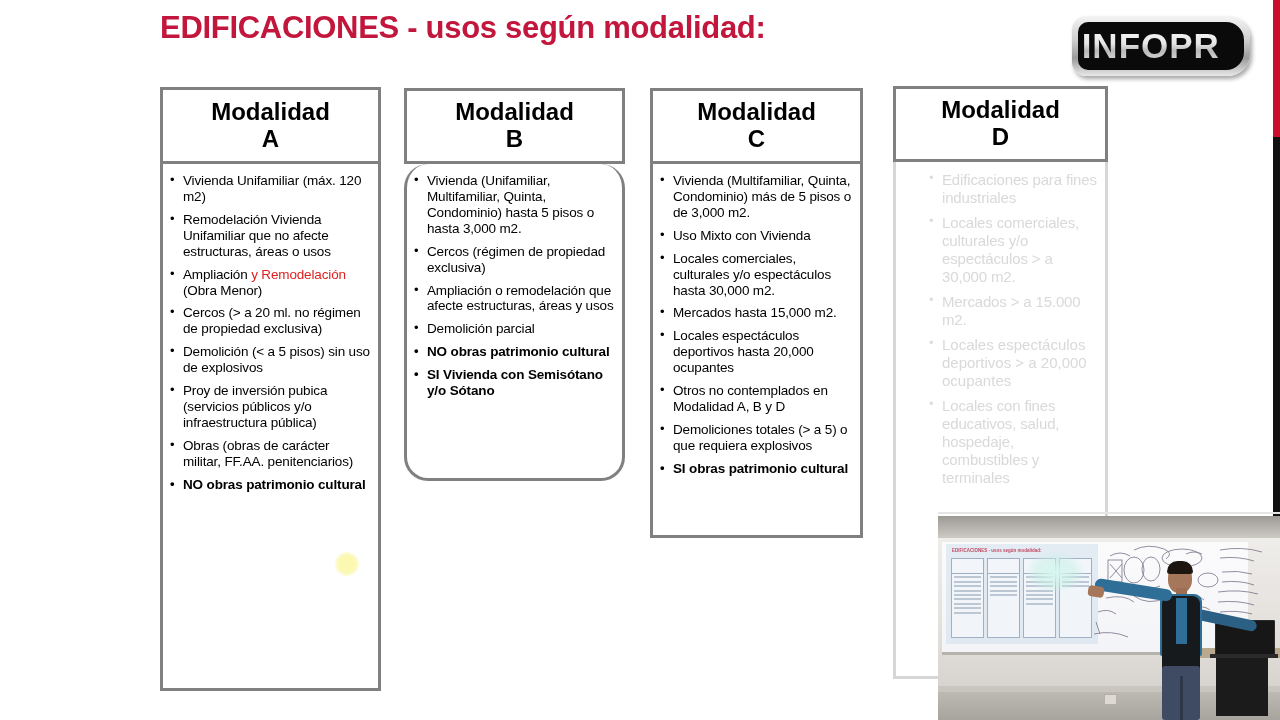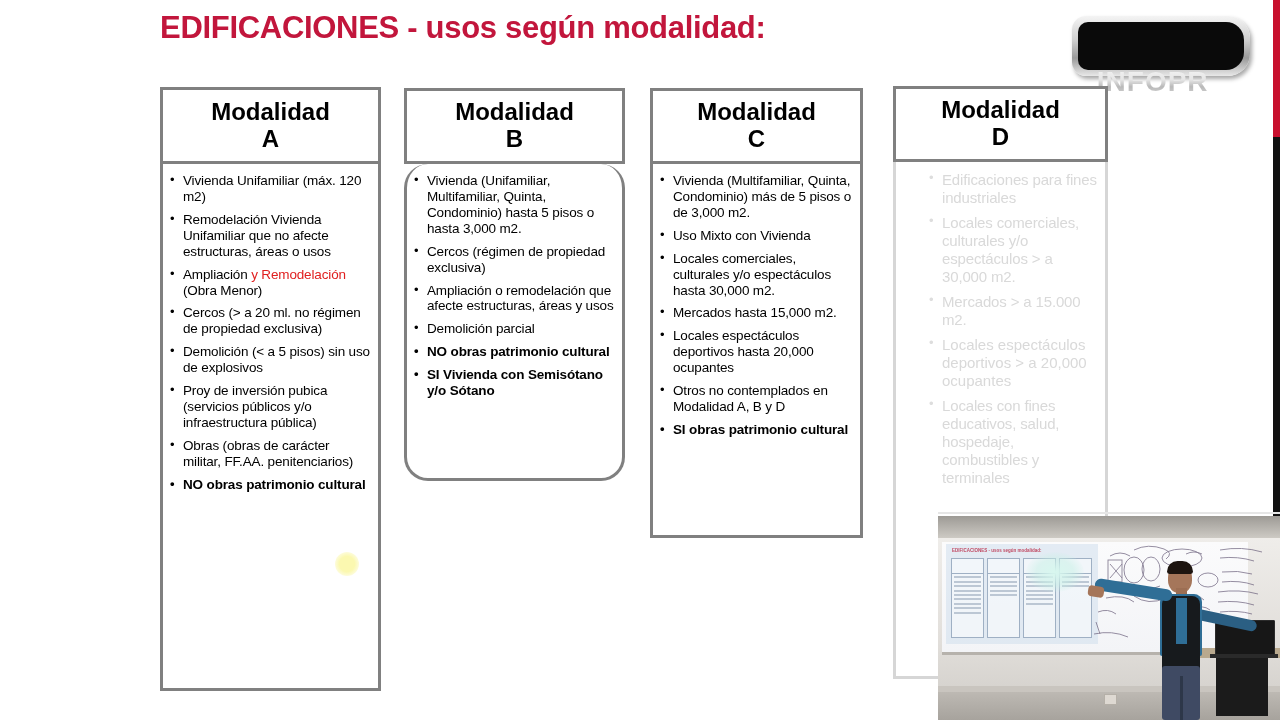--- a/index.html
+++ b/index.html
@@ -43,25 +43,24 @@
     border-radius:14px 22px 22px 14px;
     box-shadow:2px 3px 4px rgba(0,0,0,0.35);
   }
   #logo .inner{
     position:absolute;left:6px;top:6px;width:166px;height:48px;
     background:#0a0a0a;border-radius:10px 18px 18px 10px;
   }
   #logo .word{
     position:absolute;left:0;top:0;width:166px;height:48px;
     display:flex;align-items:center;justify-content:center;
-    font-size:28px;font-weight:bold;letter-spacing:1px;
+    font-size:35px;font-weight:bold;letter-spacing:1px;
     background:linear-gradient(180deg,#ffffff 0%,#e6e6e6 45%,#b9b9b9 60%,#f2f2f2 100%);
     -webkit-background-clip:text;background-clip:text;color:transparent;
     font-family:"Liberation Sans", sans-serif;
-    margin-top:36px;
   }
   #logo .word .flip{display:inline-block;transform:scaleX(-1);}
 
   
   .col{position:absolute;}
   .col .hdr{
     box-sizing:border-box;
     border:3px solid #808080;
     background:#ffffff;
     text-align:center;
@@ -224,20 +223,21 @@
       <div class="l2">C</div>
     </div>
     <div class="body">
       <ul class="blist">
         <li>Vivienda (Multifamiliar, Quinta, Condominio) más de 5 pisos o de 3,000 m2.</li>
         <li>Uso Mixto con Vivienda</li>
         <li>Locales comerciales, culturales y/o espectáculos hasta 30,000 m2.</li>
         <li>Mercados hasta 15,000 m2.</li>
         <li>Locales espectáculos deportivos hasta 20,000 ocupantes</li>
         <li>Otros no contemplados en Modalidad A, B y D</li>
+        <li>Demoliciones totales (&gt; a 5) o que requiera explosivos</li>
         <li class="b">SI obras patrimonio cultural</li>
       </ul>
     </div>
   </div>
 
   <div class="col faded" id="colD">
     <div class="hdr">
       <div class="l1">Modalidad</div>
       <div class="l2">D</div>
     </div>

